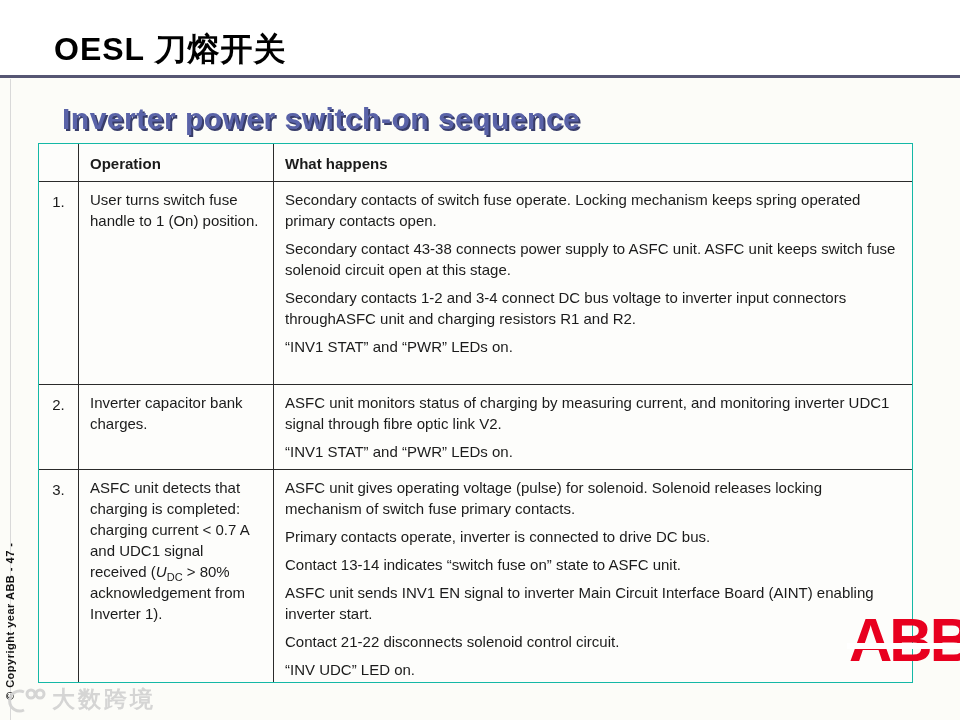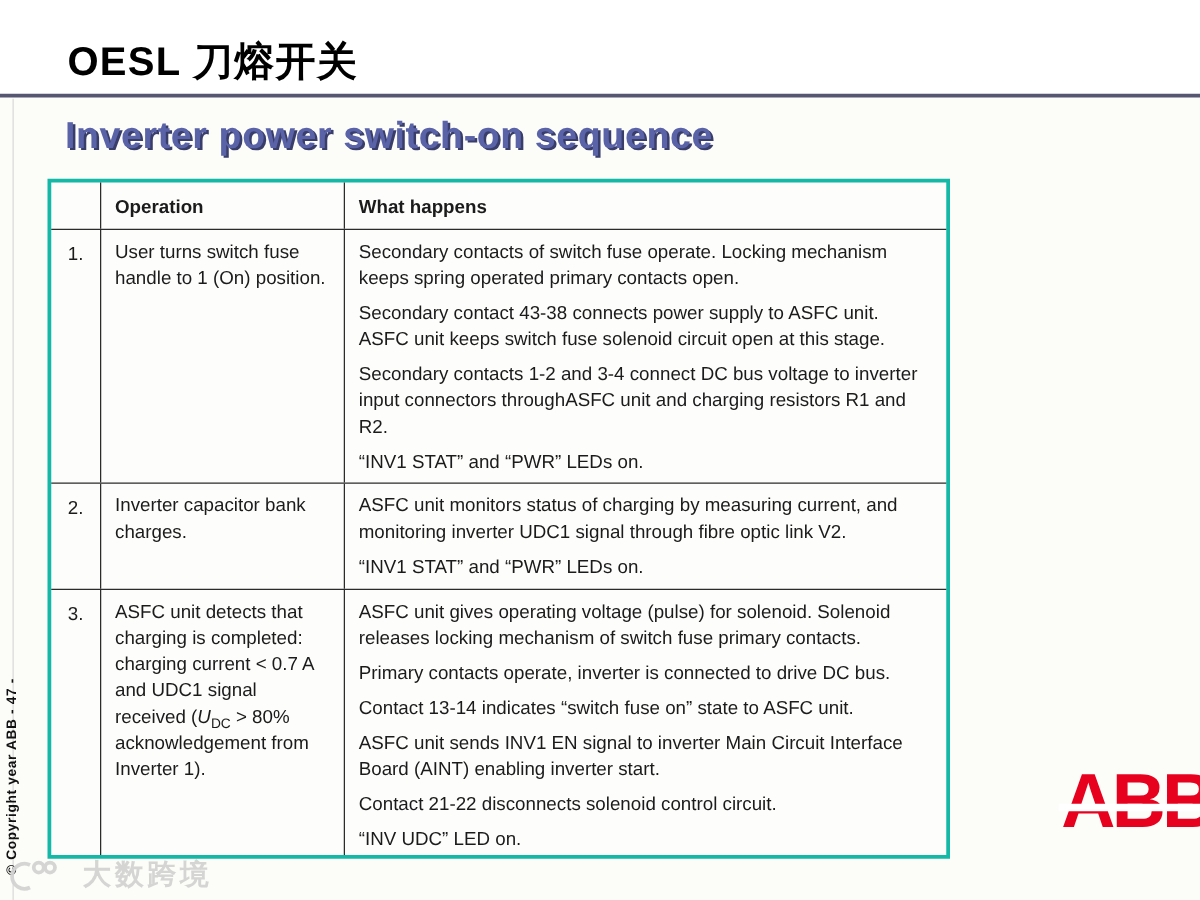--- a/index.html
+++ b/index.html
@@ -16,30 +16,30 @@
   
   .top-title{
     position:absolute;left:54px;top:28px;
     font-size:32px;font-weight:700;color:#000;letter-spacing:1px;
     font-family:Liberation Sans, sans-serif;
   }
   .rule{position:absolute;left:0;top:75px;width:960px;height:3px;background:#565673;}
 
   
   .heading{
-    position:absolute;left:52px;top:92px;margin:0;
+    position:absolute;left:52px;top:92px;margin:10px;
     font-size:30px;font-weight:800;color:#5a63a8;
     text-shadow:2px 2px 0 #383d6a;
     letter-spacing:0.5px;
   }
 
   
   .table{
-    position:absolute;left:38px;top:143px;width:722px;
-    border:3px solid #14b8a6;background:#fdfdfb;
+    position:absolute;left:38px;top:143px;width:875px;
+    border:1px solid #14b8a6;background:#fdfdfb;
     box-sizing:border-box;
     color:#1b1b1b;font-size:15px;line-height:21px;
   }
   .tr{display:flex;box-sizing:border-box;}
   .tr + .tr{border-top:1px solid #2b2b2b;}
   .tr.thead{height:37px;}
   .tr.r0{height:203px;}
   .tr.r1{height:85px;}
   .tr.r2{height:213px;}
   .td{box-sizing:border-box;padding:7px 11px;overflow:hidden;}
@@ -63,21 +63,21 @@
   .abb-logo{position:absolute;left:820px;top:610px;width:120px;height:66px;margin-left:29px;}
   .abb-text{
     display:block;font-size:60px;line-height:62px;font-weight:800;
     color:#e8001f;letter-spacing:-3px;transform:scaleY(1.02);
     font-family:"Liberation Sans","DejaVu Sans",sans-serif;
   }
   .abb-stripe{position:absolute;left:-2px;top:33px;width:124px;height:6px;background:#ffffff;}
 
   
   .watermark{
-    position:absolute;left:6px;top:684px;display:flex;align-items:center;gap:20px;
+    position:absolute;left:6px;top:684px;display:flex;align-items:center;gap:6px;
     color:#d3d3d3;opacity:0.95;
   }
   .wm-text{font-size:23px;font-weight:700;letter-spacing:3px;color:#d3d3d3;}
 </style>
 </head>
 <body>
 
 <div class="slide">
 
   <div class="slide-body"></div>

